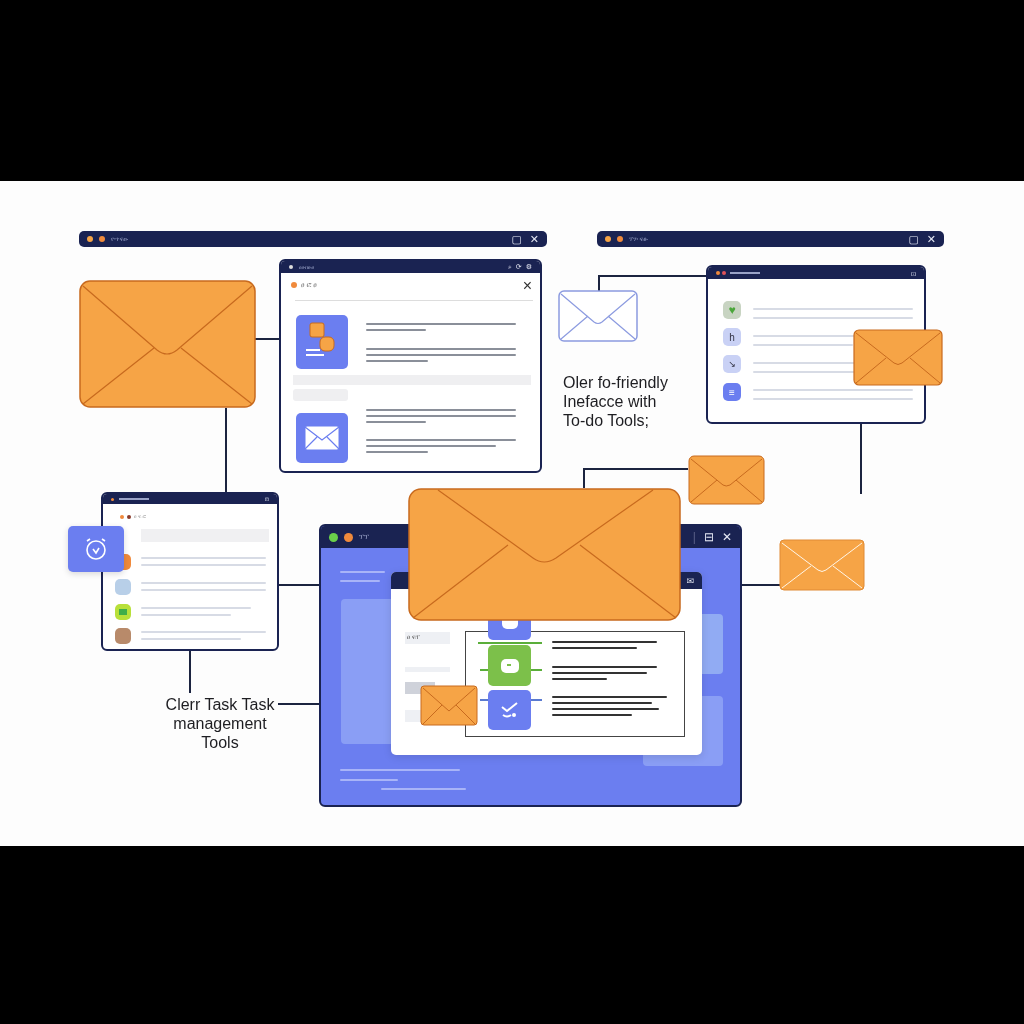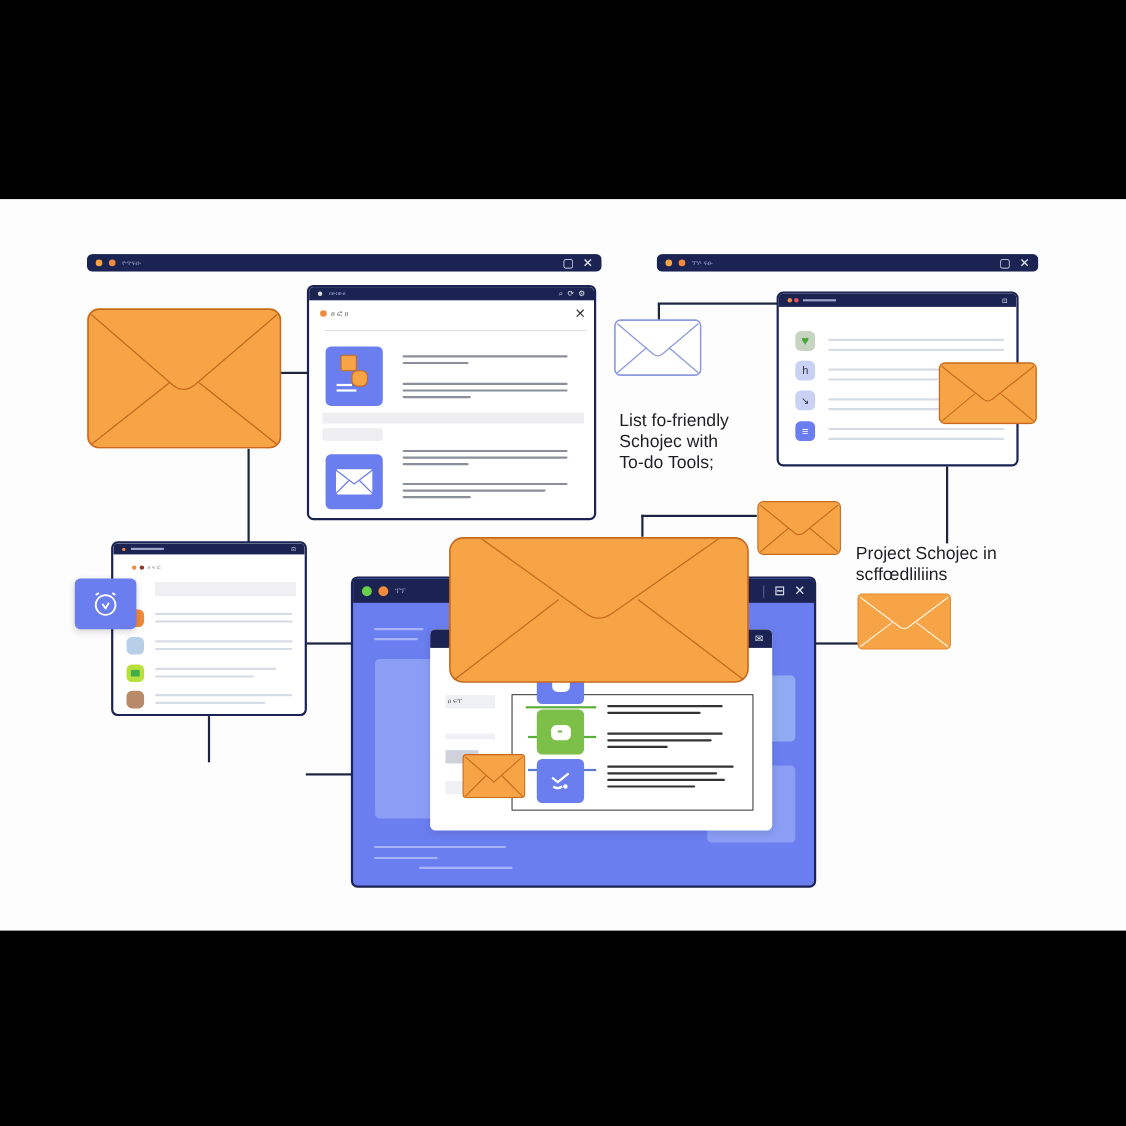--- a/index.html
+++ b/index.html
@@ -115,22 +115,22 @@
   </div>
 
   <div class="env" style="left:558px;top:109px;width:80px;height:52px;">
     <svg viewBox="0 0 80 52">
         <rect x="1" y="1" width="78" height="50" rx="5" fill="#fff" stroke="#8c9be0" stroke-width="1.5"></rect>
         <path d="M3 4 L36 32 Q40 35 44 32 L77 4 M3 49 L30 26 M77 49 L50 26" fill="none" stroke="#8c9be0" stroke-width="1.2"></path>
       </svg>
   </div>
 
   <div class="label" style="left:563px;top:192px;">
-    <div>List fo-friendly</div>
-      <div>Schojec with</div>
+    <div>Oler fo-friendly</div>
+      <div>Inefacce with</div>
       <div>To-do Tools;</div>
   </div>
 
   <div class="win" style="left:706px;top:84px;width:220px;height:159px;">
     <div class="titlebar" style="height:12px;">
       <span class="dot" style="background:#f08a3c;width:4px;height:4px;margin-right:2px;"></span>
       <span class="dot" style="background:#e0525a;width:4px;height:4px;"></span>
       <span class="abs" style="left:22px;top:5px;width:30px;height:1.5px;background:#9aa3c8;"></span>
       <span class="tb-ctrl" style="font-size:6px;gap:3px;">
           <span>⊡</span>
@@ -165,24 +165,20 @@
       </svg>
   </div>
 
   <div class="env" style="left:688px;top:274px;width:77px;height:50px;">
     <svg viewBox="0 0 77 50">
         <rect x="1" y="1" width="75" height="48" rx="5" fill="#f6a446" stroke="#c86a1e" stroke-width="1"></rect>
         <path d="M3 4 L35 30 Q38 32 42 30 L74 4 M3 47 L29 25 M74 47 L48 25" fill="none" stroke="#c86a1e" stroke-width="1"></path>
       </svg>
   </div>
 
-  <div class="label" style="left:778px;top:313px;">
-    <div>Project Schojec in</div>
-      <div>scffœdliliins</div>
-  </div>
 
   <div class="env" style="left:779px;top:358px;width:86px;height:52px;">
     <svg viewBox="0 0 86 52">
         <rect x="1" y="1" width="84" height="50" rx="4" fill="#f6a446" stroke="#e08a34" stroke-width="1"></rect>
         <path d="M3 4 L39 31 Q43 34 47 31 L83 4 M3 49 L32 27 M83 49 L54 27" fill="none" stroke="#fff6e8" stroke-width="1"></path>
       </svg>
   </div>
 
   <div class="win" style="left:101px;top:311px;width:178px;height:159px;">
     <div class="titlebar" style="height:10px;">
@@ -215,20 +211,25 @@
   </div>
 
   <div class="icon-tile" style="left:68px;top:345px;width:56px;height:46px;background:#6b7ef0;box-shadow:0 2px 6px rgba(0,0,0,0.15);">
     <svg width="28" height="28" viewBox="0 0 28 28">
         <circle cx="14" cy="15" r="9" fill="none" stroke="#fff" stroke-width="1.6"></circle>
         <path d="M5 6 L8 4 M23 6 L20 4" stroke="#fff" stroke-width="1.6"></path>
         <path d="M11 14 L14 18 L17 13" fill="none" stroke="#fff" stroke-width="1.6"></path>
       </svg>
   </div>
 
+  <div class="label" style="left:160px;top:514px;text-align:center;width:120px;">
+    <div>Clerr Task Task</div>
+      <div>management</div>
+      <div>Tools</div>
+  </div>
 
   <div class="win" style="left:319px;top:343px;width:423px;height:283px;background:#6b7ef0;border-color:#1a2352;">
     <div class="titlebar" style="height:22px;">
       <span class="dot" style="background:#6ad04a;width:9px;height:9px;"></span>
       <span class="dot" style="background:#f08a3c;width:9px;height:9px;"></span>
       <span class="tb-text" style="font-size:7px;">ፕፕ</span>
       <span class="tb-ctrl" style="font-size:12px;">
           <span style="color:#5a6088;">|</span>
           <span>⊟</span>
           <span>✕</span>

